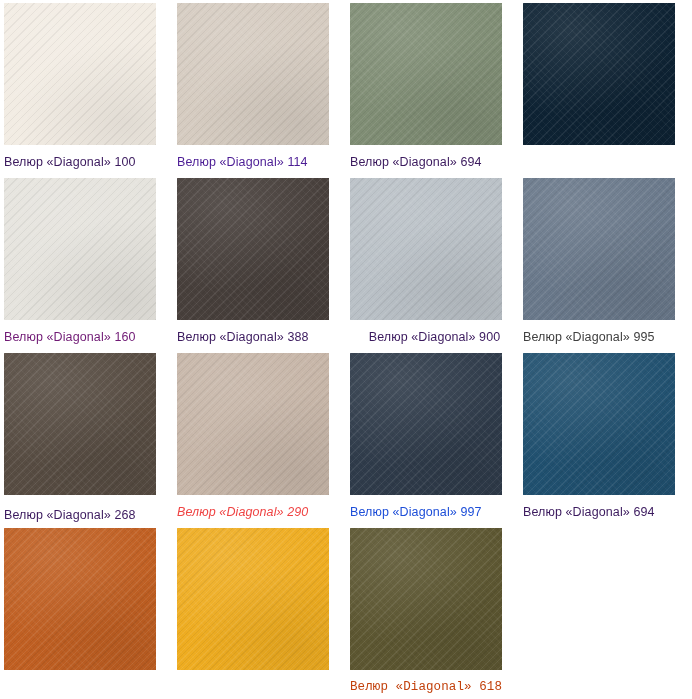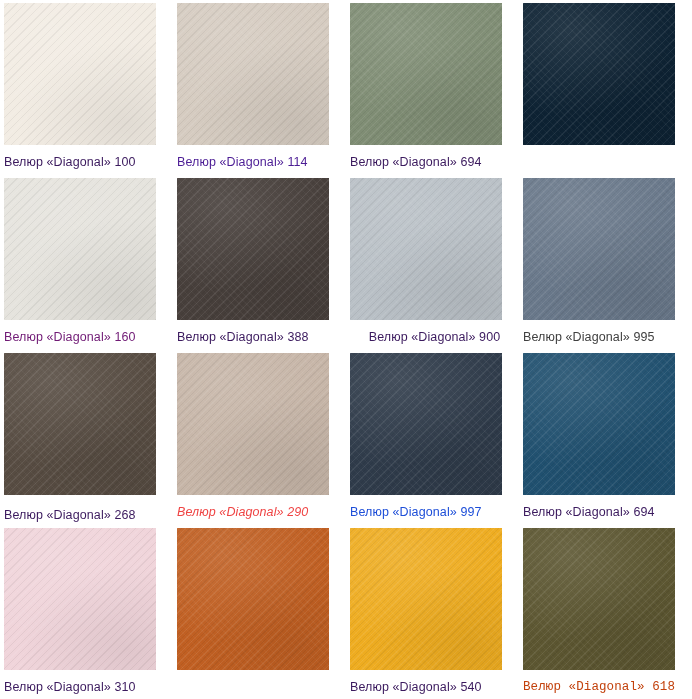--- a/index.html
+++ b/index.html
@@ -158,38 +158,30 @@
     <div class="swatch-label" style="color: #1d4ed8;">Велюр «Diagonal» 997</div>
   </div>
     <div class="swatch-cell">
     <div class="swatch-tile" style="background-color: rgb(32, 80, 111);">
       <div class="weave"></div>
       <div class="sheen"></div>
     </div>
     <div class="swatch-label" style="color: rgb(59, 26, 94);">Велюр «Diagonal» 694</div>
   </div>
     <div class="swatch-cell">
-    <div class="swatch-tile" style="background-color: rgb(240, 212, 218);">
-      <div class="weave"></div>
-      <div class="sheen"></div>
-    </div>
-    <div class="swatch-label" style="color: rgb(59, 26, 94);">Велюр «Diagonal» 310</div>
-  </div>
-    <div class="swatch-cell">
     <div class="swatch-tile" style="background-color: rgb(192, 95, 34);">
       <div class="weave"></div>
       <div class="sheen"></div>
     </div>
   </div>
     <div class="swatch-cell">
     <div class="swatch-tile" style="background-color: rgb(238, 172, 32);">
       <div class="weave"></div>
       <div class="sheen"></div>
     </div>
-    <div class="swatch-label" style="color: rgb(59, 26, 94);">Велюр «Diagonal» 540</div>
   </div>
     <div class="swatch-cell">
     <div class="swatch-tile" style="background-color: rgb(92, 86, 49);">
       <div class="weave"></div>
       <div class="sheen"></div>
     </div>
     <div class="swatch-label" style="color: #c2410c; font-family: Liberation Mono, monospace;">Велюр «Diagonal» 618</div>
   </div>
   </div>
 

